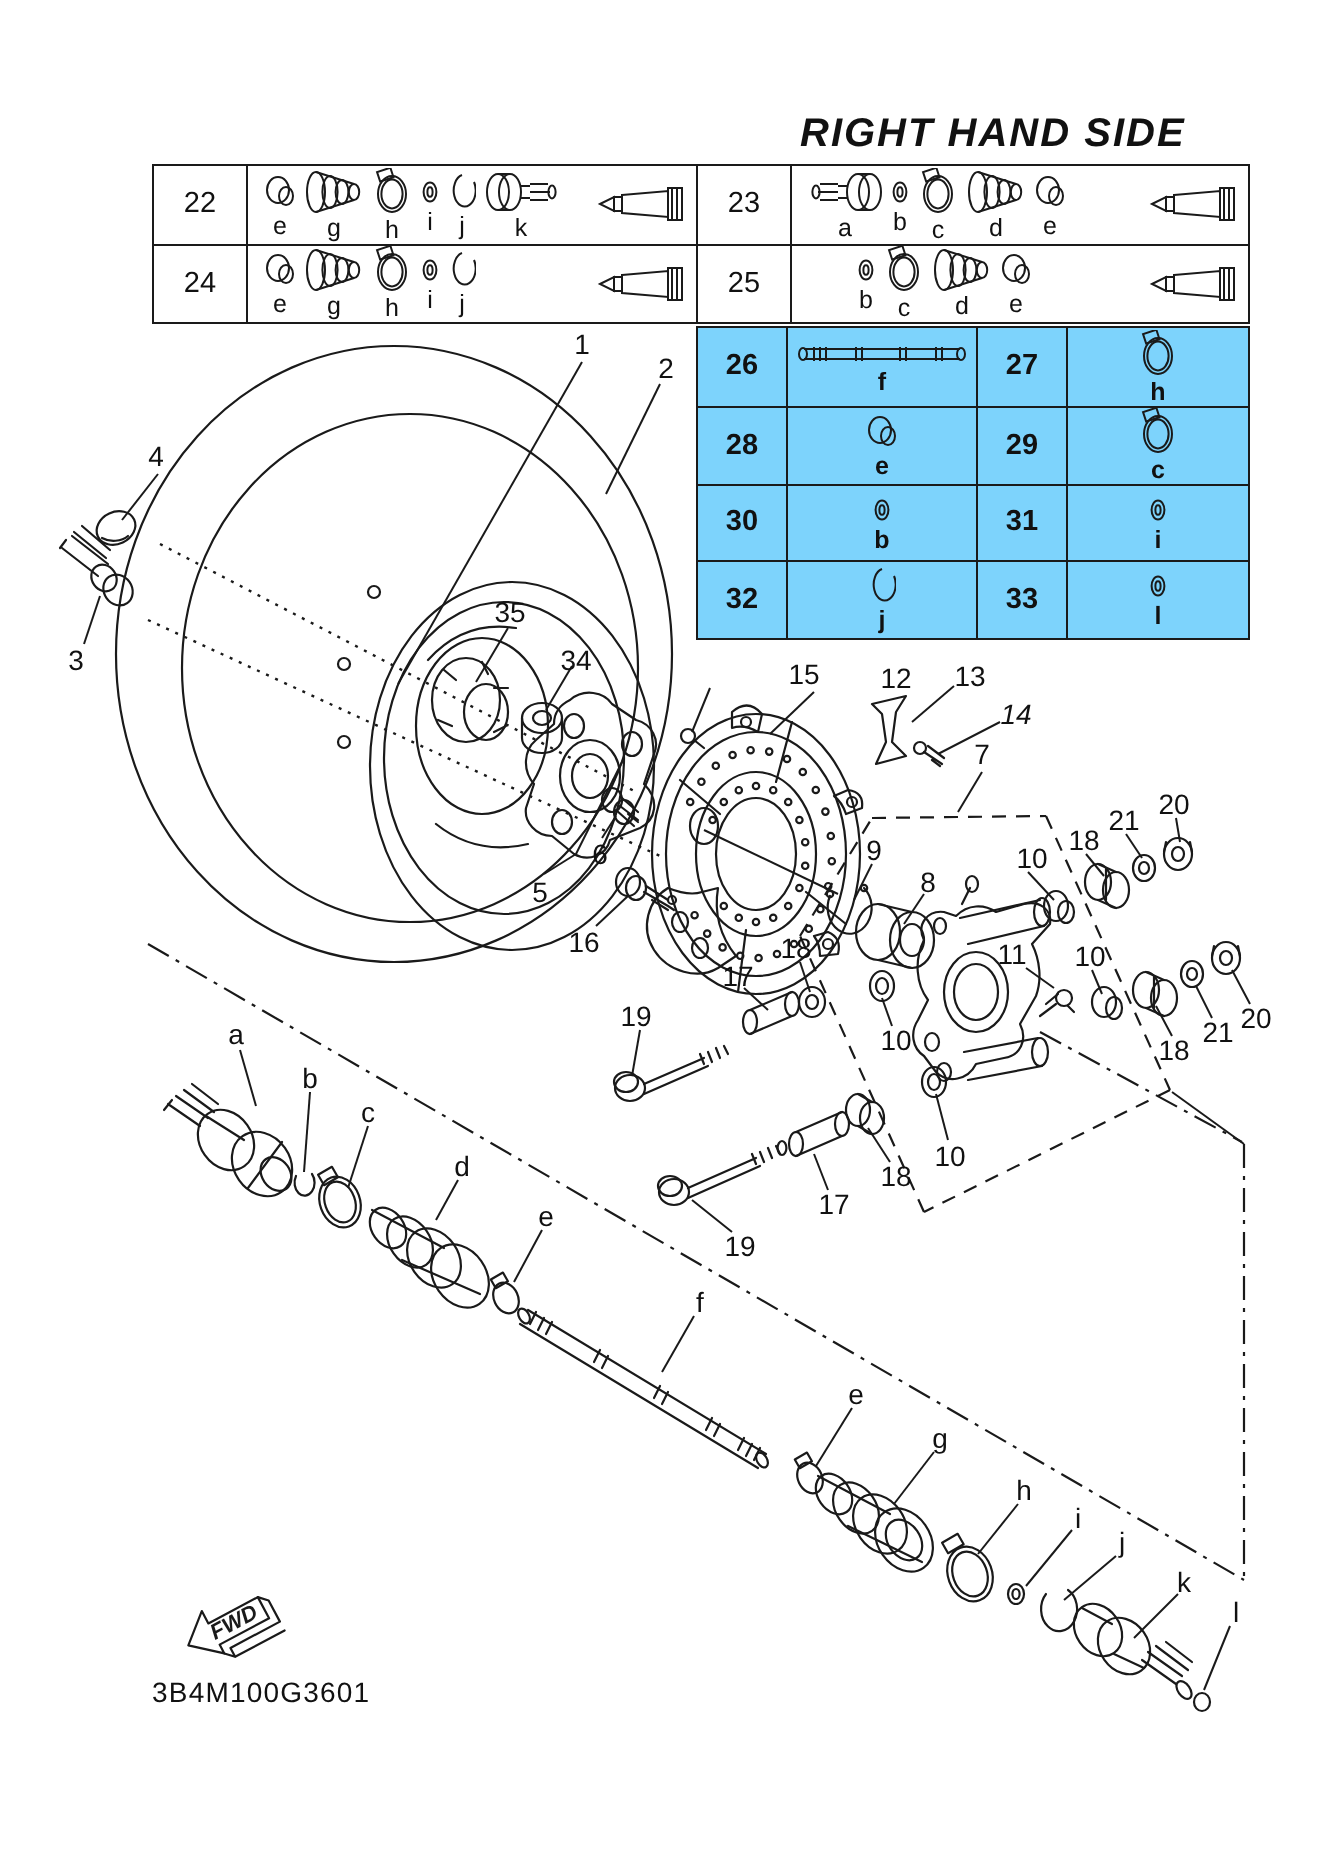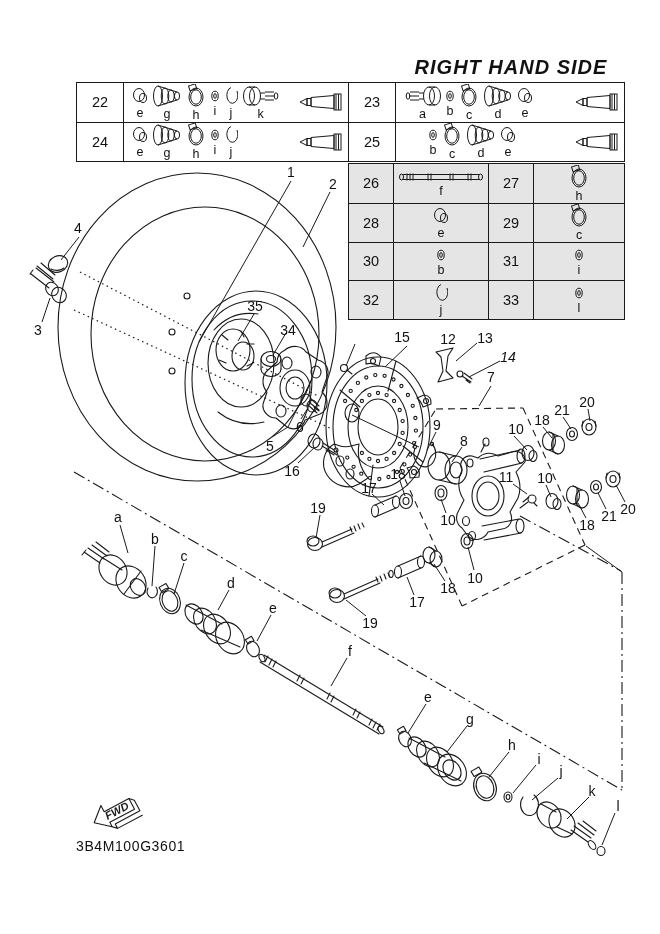--- a/index.html
+++ b/index.html
@@ -1,36 +1,36 @@
 <!DOCTYPE html>
 <html><head>
 <meta charset="utf-8">
 <style>
   html,body{margin:0;padding:0;background:#fff;}
   .page{position:relative;width:660px;height:934px;background:#fff;overflow:hidden;
         font-family:"Liberation Sans",sans-serif;color:#111;}
   #art{position:absolute;left:0;top:0;}
-  .title{position:absolute;left:400px;top:56px;width:222px;text-align:center;
+  .title{position:absolute;left:400px;top:56px;width:222px;text-align:left;
          font-size:20px;font-style:italic;font-weight:700;letter-spacing:1px;white-space:nowrap;}
   .dwgcode{position:absolute;left:76px;top:838px;font-size:14px;letter-spacing:.6px;}
   .callout{position:absolute;transform:translate(-50%,-50%);font-size:14px;line-height:1;
            background:transparent;white-space:nowrap;}
   
   .ptable{position:absolute;border:1.4px solid #1a1a1a;display:flex;flex-direction:column;background:#fff;}
   .trow{flex:1;display:flex;min-height:0;}
   .trow + .trow{border-top:1.4px solid #1a1a1a;}
   .tno{width:46px;flex:none;border-right:1.4px solid #1a1a1a;display:flex;
        align-items:center;justify-content:center;font-size:14.5px;}
   .tcontent{flex:1;display:flex;align-items:center;gap:4px;padding:1px 6px 1px 8px;min-width:0;}
   .tcontent.indent{padding-left:32px;}
   .pitem{display:flex;flex-direction:column;align-items:center;flex:none;}
   .pletter{font-size:12.5px;line-height:1;margin-top:1px;}
   .tube{margin-left:auto;}
   .gtable{position:absolute;border:1.4px solid #1a1a1a;display:grid;
-          grid-template-columns:44px 95px 45px 1fr;background:#e5e5e5;}
+          grid-template-columns:44px 95px 45px 1fr;background:#7dd3fc;font-weight:bold;}
   .gcell{display:flex;flex-direction:column;align-items:center;justify-content:center;min-height:0;}
   .gcell.bl{border-left:1.4px solid #1a1a1a;}
   .gcell.bt{border-top:1.4px solid #1a1a1a;}
   .gno{font-size:14.5px;}
   svg .ln{stroke:#1a1a1a;fill:none;}
   .ln-s{stroke-width:1;}
   .ln-d{stroke-width:1.1;stroke-dasharray:7 5;}
   .ln-dd{stroke-width:1.1;stroke-dasharray:12 4 2 4;}
   .ln-dot{stroke-width:1.2;stroke-dasharray:1.5 3.5;}
 </style>

